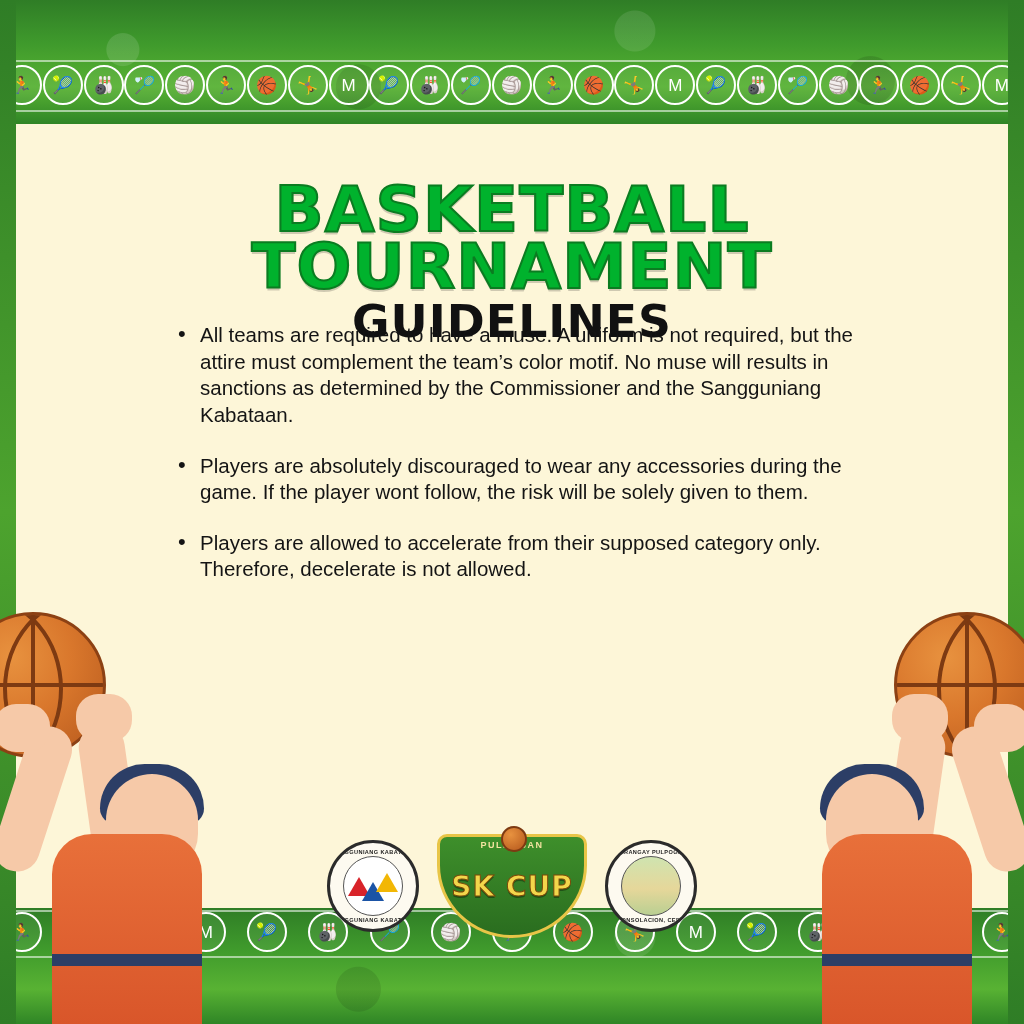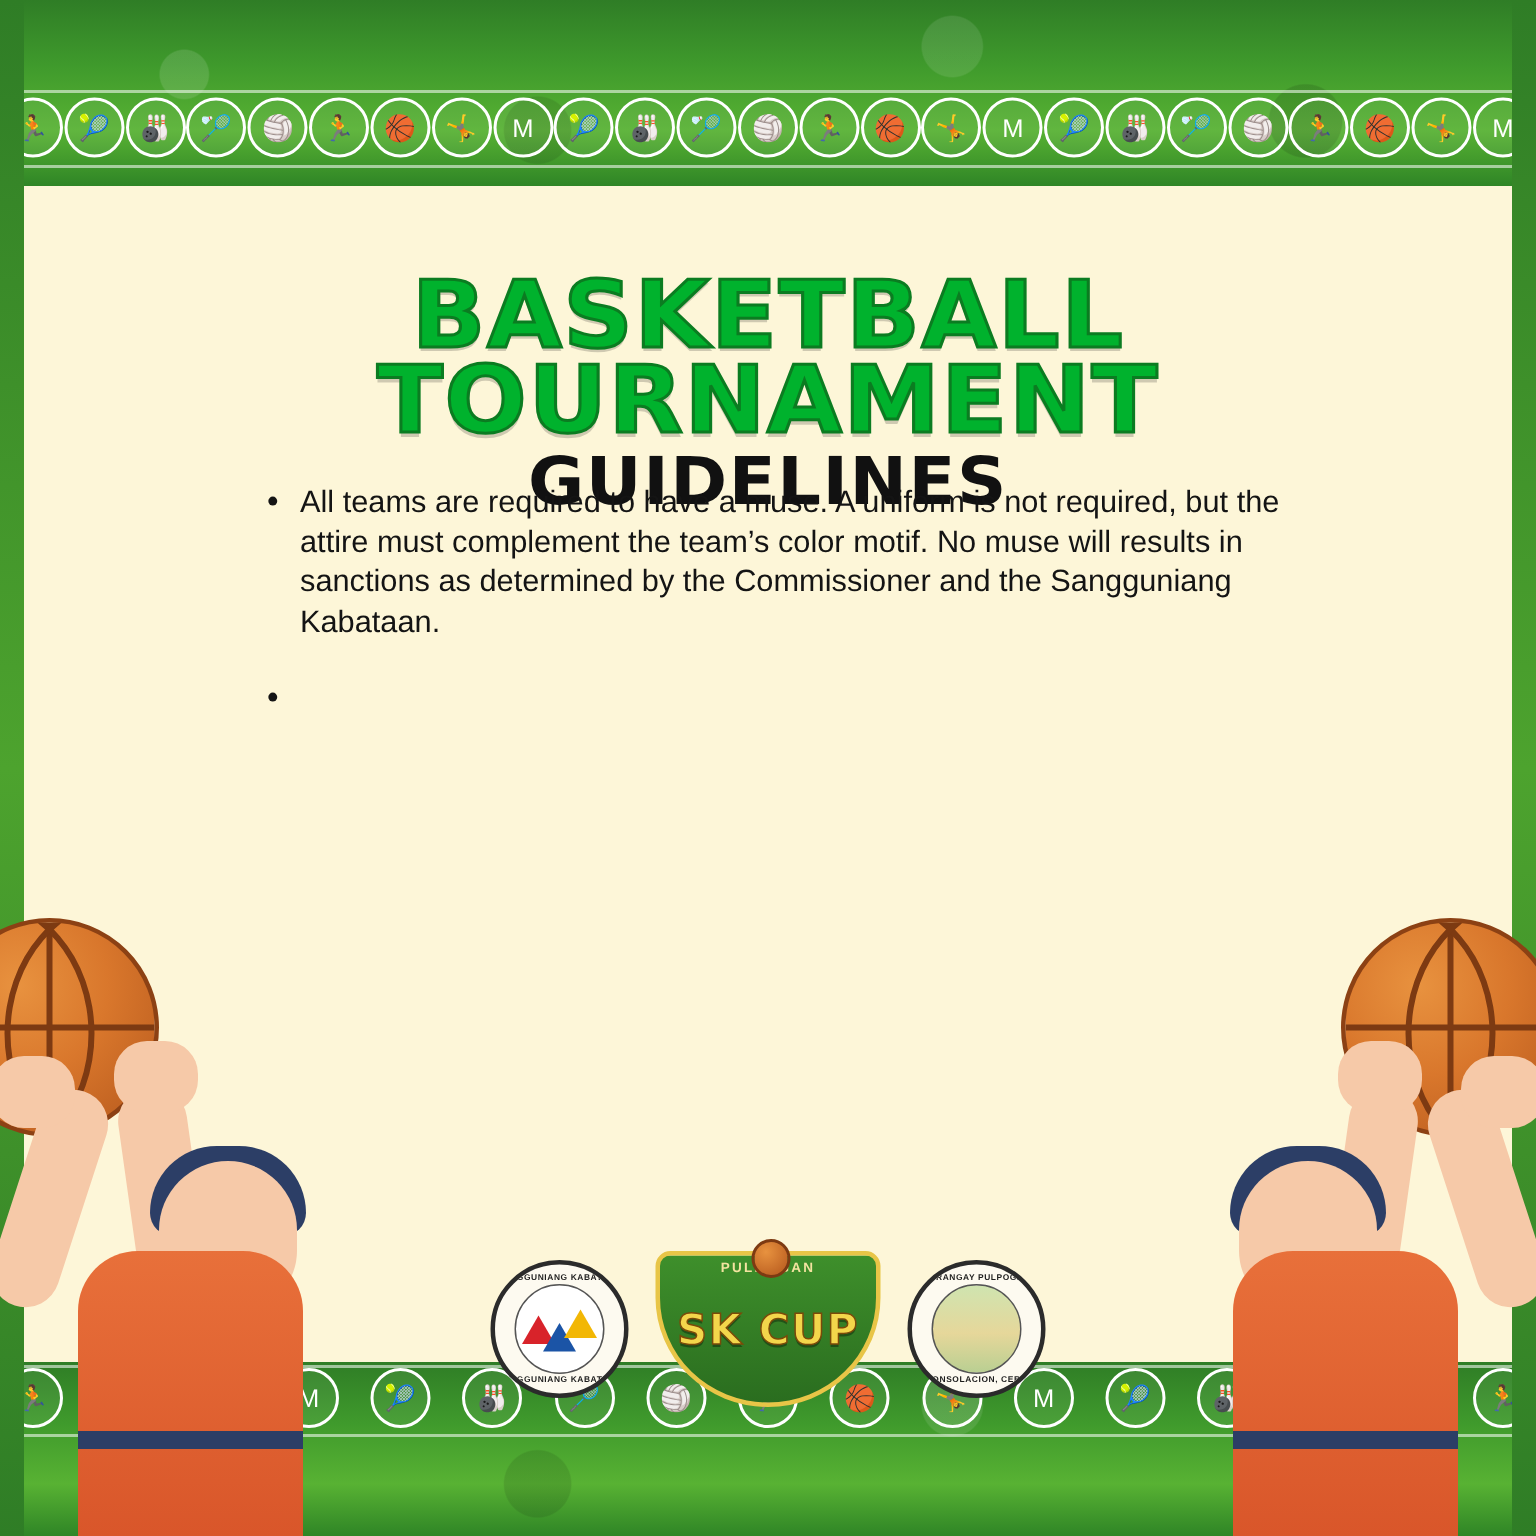--- a/index.html
+++ b/index.html
@@ -449,21 +449,22 @@
   <div class="panel">
 
     <div class="title-wrap">
       <div class="title-main">BASKETBALL</div>
       <div class="title-main">TOURNAMENT</div>
       <div class="title-sub">GUIDELINES</div>
     </div>
 
     <div class="rules" id="rules-list">
         <div class="rule"><span>All teams are required to have a muse. A uniform is not required, but the attire must complement the team’s color motif. No muse will results in sanctions as determined by the Commissioner and the Sangguniang Kabataan.</span></div>
-        <div class="rule"></div>
+        <div class="rule"><span>Players are absolutely discouraged to wear any accessories during the game. If the player wont follow, the risk will be solely given to them.</span></div>
+        <div class="rule"><span>Players are allowed to accelerate from their supposed category only. Therefore, decelerate is not allowed.</span></div>
       </div>
   </div>
 
   <div class="ball ball-left">
     <div class="ball-arc" style="left:-58px; top:-18px; width:150px; height:176px;"></div>
     <div class="ball-arc" style="right:-58px; top:-18px; width:150px; height:176px;"></div>
   </div>
   <div class="ball ball-right">
     <div class="ball-arc" style="left:-58px; top:-18px; width:150px; height:176px;"></div>
     <div class="ball-arc" style="right:-58px; top:-18px; width:150px; height:176px;"></div>

